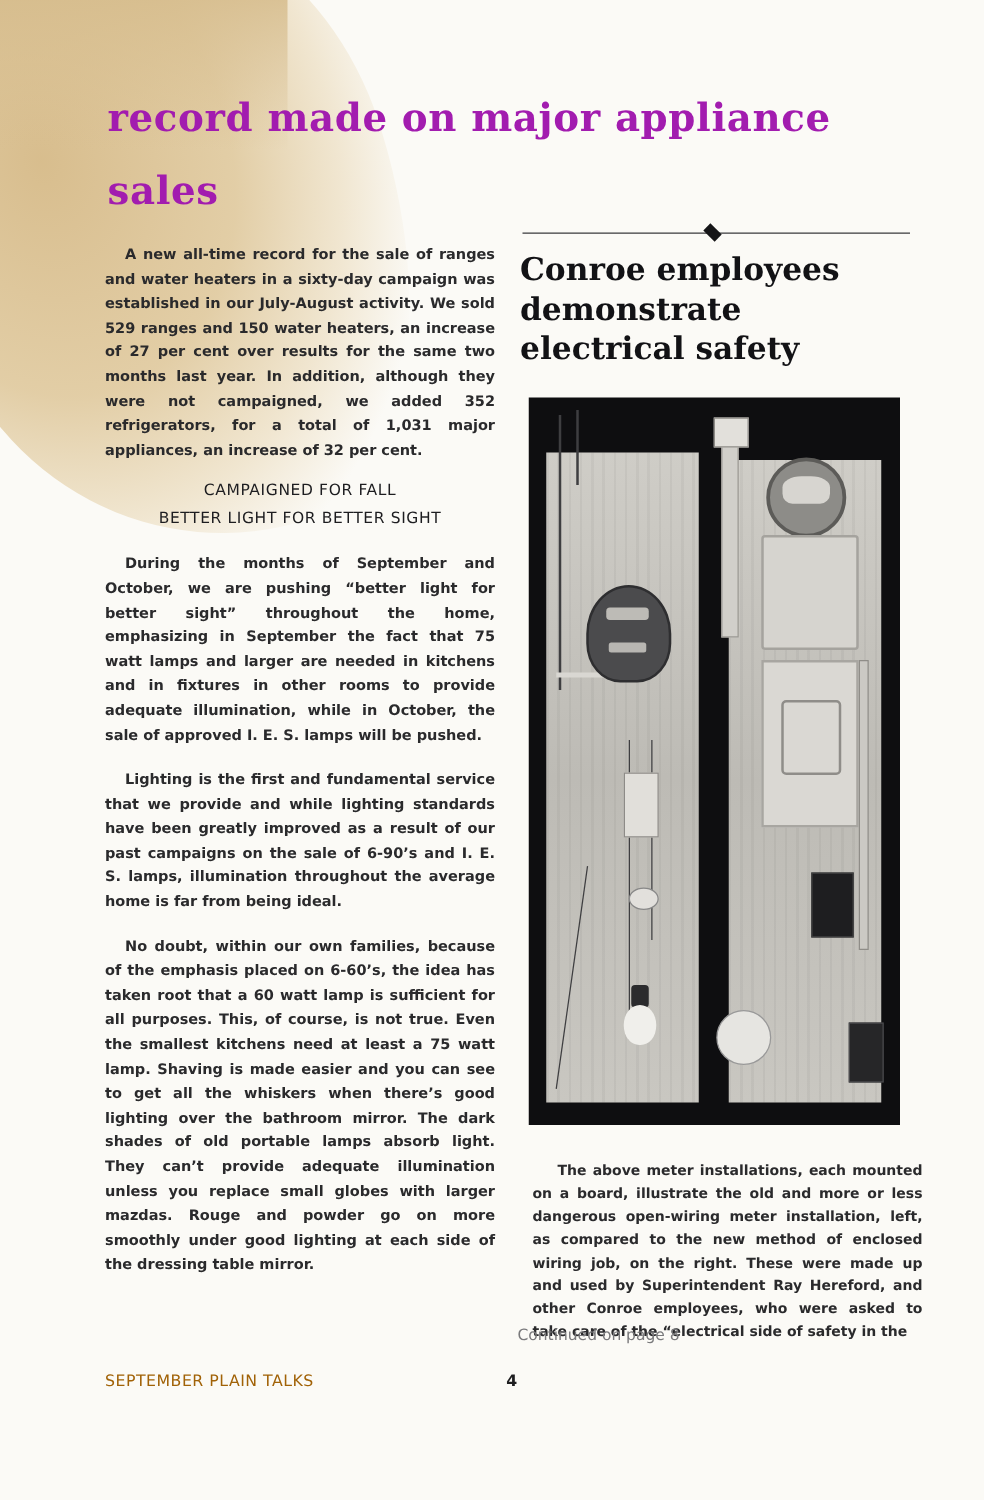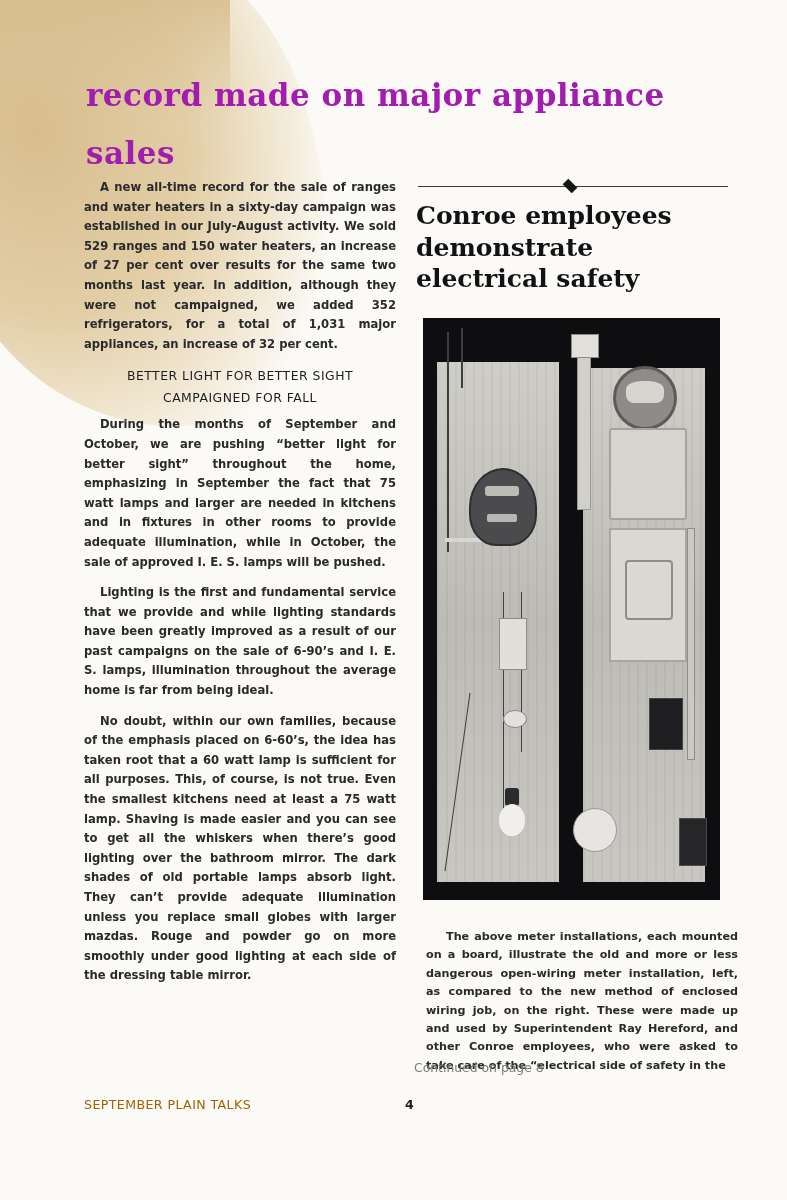--- a/index.html
+++ b/index.html
@@ -24,21 +24,21 @@
       font-family:"DejaVu Serif", serif; font-weight:bold;
       font-size:31px; line-height:58px; letter-spacing:0.5px;
       color:#a21caf; margin:0;
     }
     .col-left {
       position:absolute; left:84px; top:178px; width:312px;
       font-size:11.6px; line-height:19.6px; font-weight:bold;
       color:#2a2a2c;
     }
     .col-left p {
-      margin:0 0 11px 0; text-align:justify; text-indent:16px;
+      margin:16px 0 11px 0; text-align:justify; text-indent:16px;
     }
     .subhead {
       text-align:center; font-weight:normal; font-size:12.4px; line-height:22px;
       letter-spacing:0.5px; margin:2px 0 6px 0; color:#1d1d20;
     }
     .rule-wrap { position:absolute; left:418px; top:180px; width:310px; height:12px; }
     .rule-line { position:absolute; left:0; right:0; top:6px; height:1px; background:#3a3a3c; }
     .rule-diamond {
       position:absolute; left:148px; top:2px; width:8px; height:8px;
       background:#151517; transform:rotate(45deg) scaleX(1.6);
@@ -104,22 +104,22 @@
 <body>
 
 <div class="stain"></div>
 <div class="stain2"></div>
 
 <h1 class="headline">record made on major appliance sales</h1>
 
 <div class="col-left">
   <p>A new all-time record for the sale of ranges and water heaters in a sixty-day campaign was established in our July-August activity. We sold 529 ranges and 150 water heaters, an increase of 27 per cent over results for the same two months last year. In addition, although they were not campaigned, we added 352 refrigerators, for a total of 1,031 major appliances, an increase of 32 per cent.</p>
   <div class="subhead">
+    <div>CAMPAIGNED FOR FALL</div>
     <div>BETTER LIGHT FOR BETTER SIGHT</div>
-    <div>CAMPAIGNED FOR FALL</div>
   </div>
   <p>During the months of September and October, we are pushing “better light for better sight” throughout the home, emphasizing in September the fact that 75 watt lamps and larger are needed in kitchens and in fixtures in other rooms to provide adequate illumination, while in October, the sale of approved I. E. S. lamps will be pushed.</p>
   <p>Lighting is the first and fundamental service that we provide and while lighting standards have been greatly improved as a result of our past campaigns on the sale of 6-90’s and I. E. S. lamps, illumination throughout the average home is far from being ideal.</p>
   <p>No doubt, within our own families, because of the emphasis placed on 6-60’s, the idea has taken root that a 60 watt lamp is sufficient for all purposes. This, of course, is not true. Even the smallest kitchens need at least a 75 watt lamp. Shaving is made easier and you can see to get all the whiskers when there’s good lighting over the bathroom mirror. The dark shades of old portable lamps absorb light. They can’t provide adequate illumination unless you replace small globes with larger mazdas. Rouge and powder go on more smoothly under good lighting at each side of the dressing table mirror.</p>
 </div>
 
 <div class="rule-wrap">
   <div class="rule-line"></div>
   <div class="rule-diamond"></div>
 </div>

